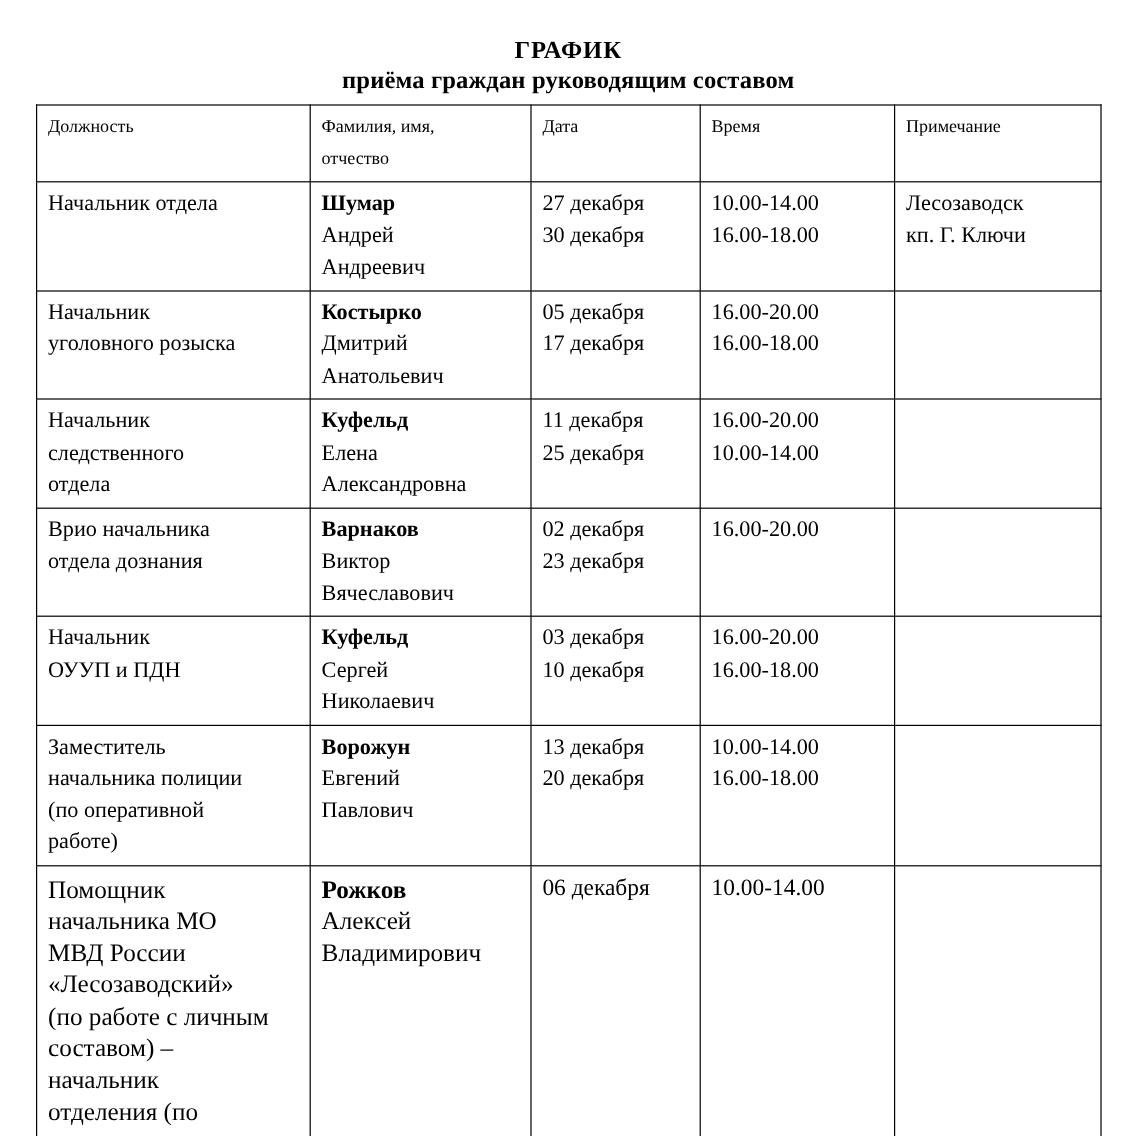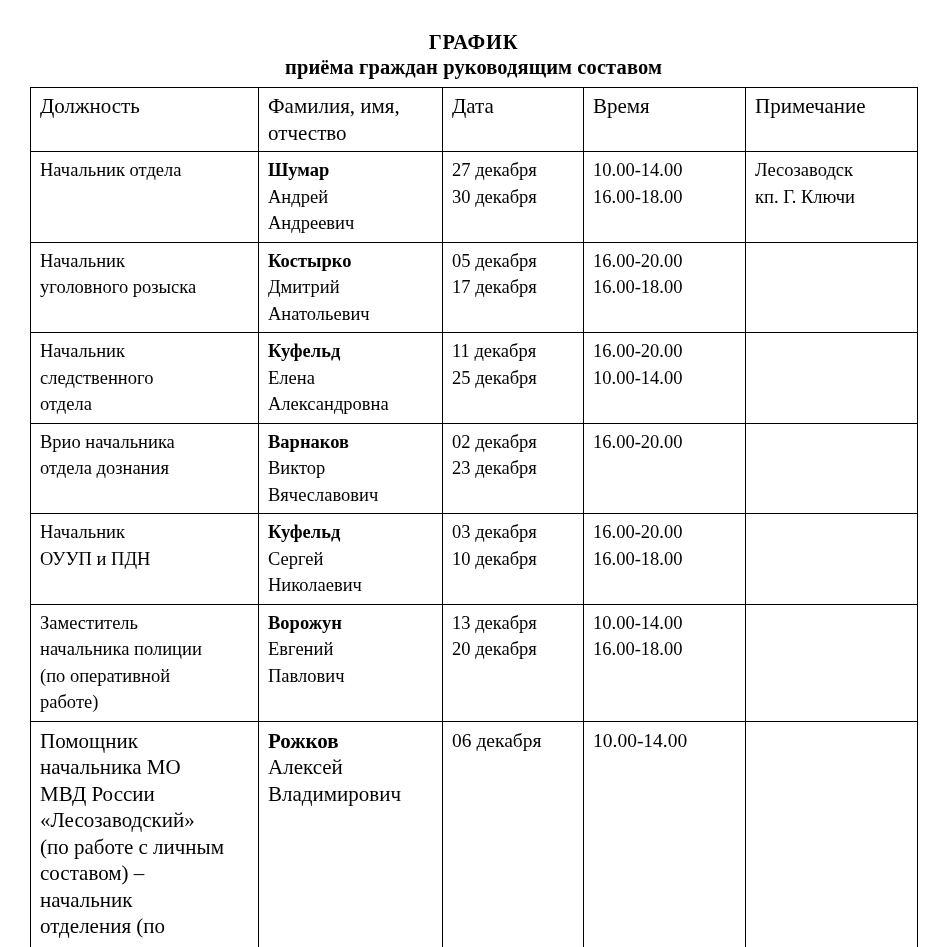--- a/index.html
+++ b/index.html
@@ -46,21 +46,21 @@
   table.schedule {
     width: 887px;
     border-collapse: collapse;
     table-layout: fixed;
   }
   table.schedule td,
   table.schedule th {
     border: 1.4px solid #000000;
     vertical-align: top;
     padding: 5px 7px 5px 9px;
-    font-size: 21px;
+    font-size: 15px;
     line-height: 26.5px;
     text-align: left;
     font-weight: normal;
   }
   
   col.c-pos   { width: 228px; }
   col.c-name  { width: 184px; }
   col.c-date  { width: 141px; }
   col.c-time  { width: 162px; }
   col.c-note  { width: 172px; }

